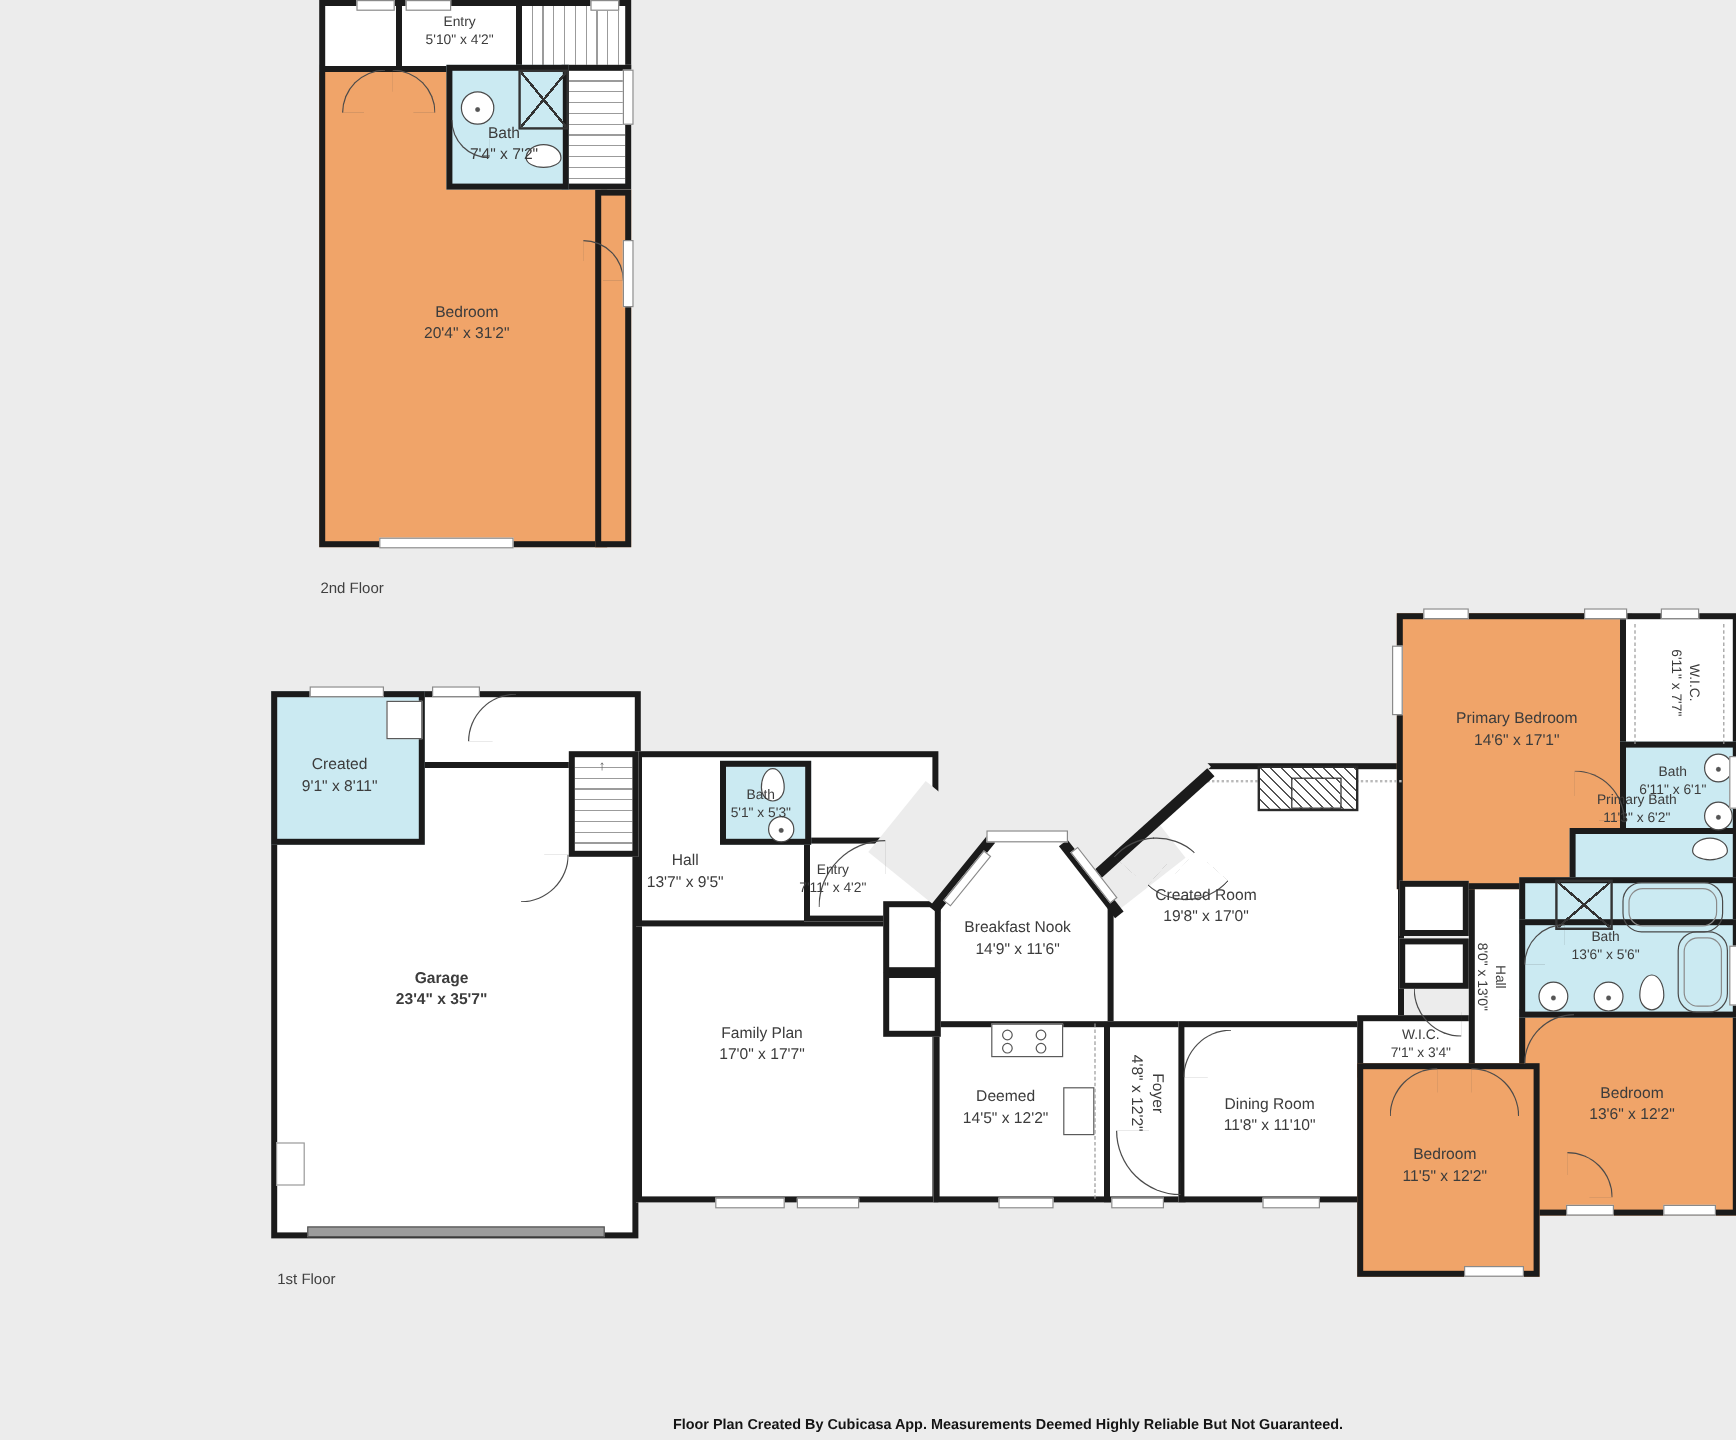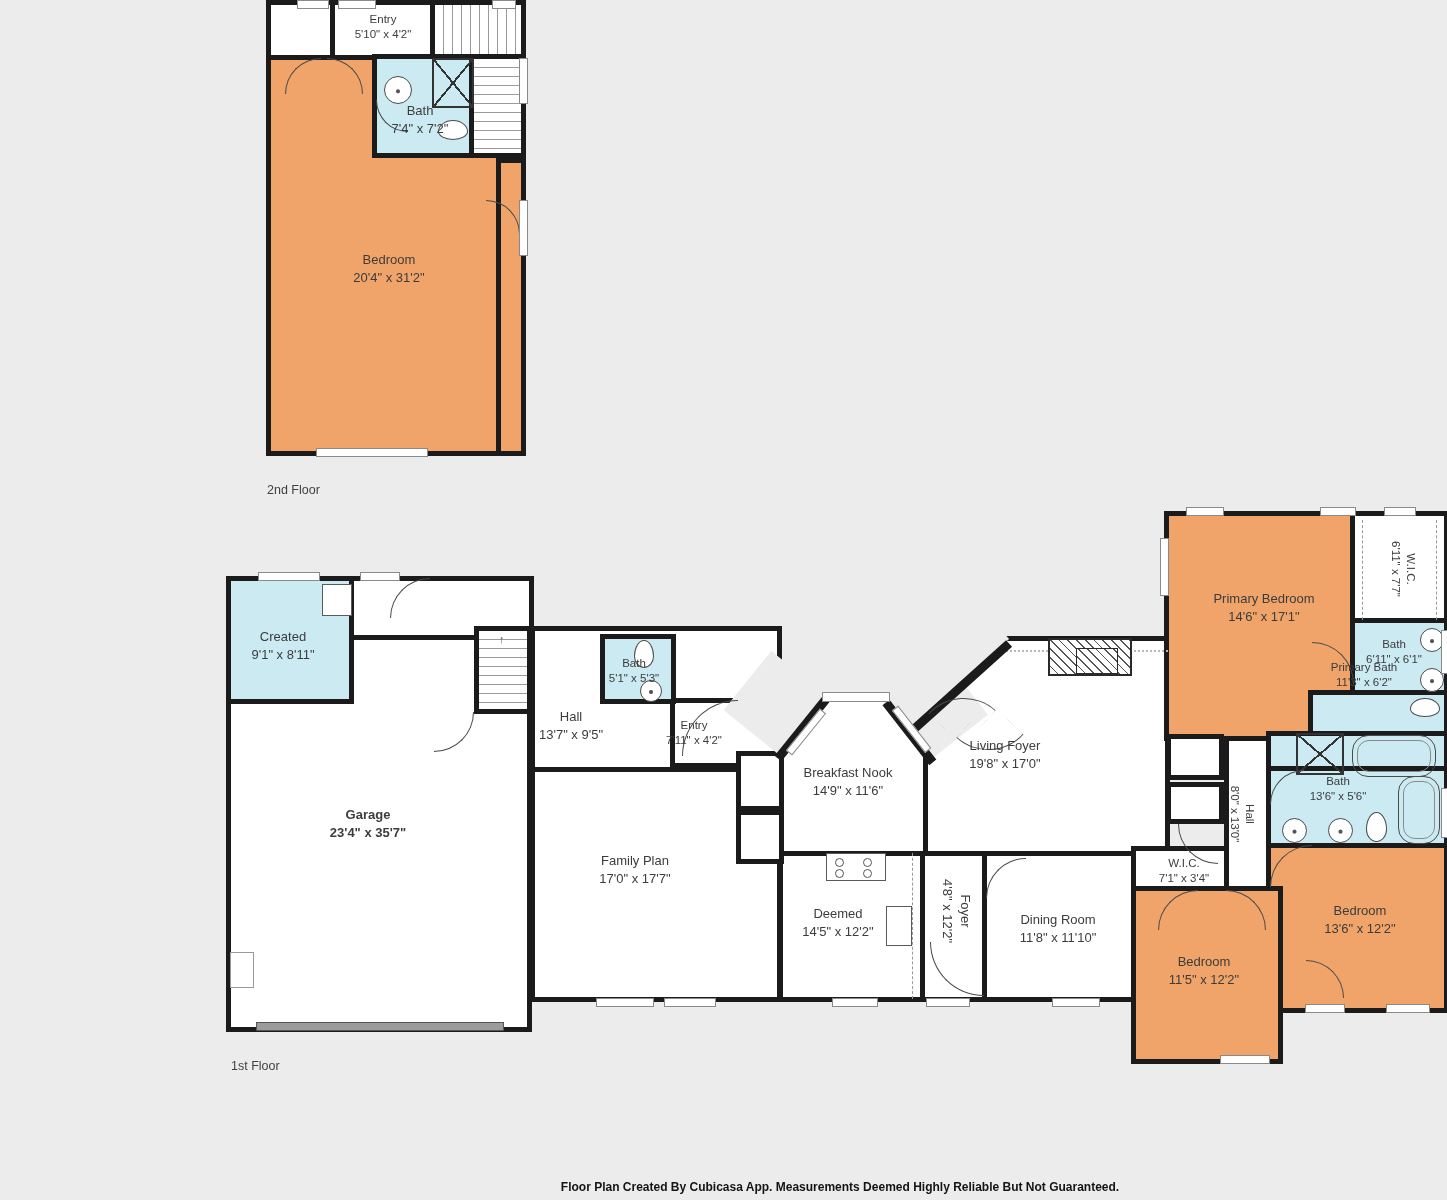--- a/index.html
+++ b/index.html
@@ -220,21 +220,21 @@
     </div>
     <div class="rlabel sm" style="left:694px;top:733px;">
       <div>Entry</div>
       <div>7'11" x 4'2"</div>
     </div>
     <div class="rlabel" style="left:848px;top:782px;">
       <div>Breakfast Nook</div>
       <div>14'9" x 11'6"</div>
     </div>
     <div class="rlabel" style="left:1005px;top:755px;">
-      <div>Living Foyer</div>
+      <div>Created Room</div>
       <div>19'8" x 17'0"</div>
     </div>
     <div class="rlabel" style="left:635px;top:870px;">
       <div>Family Plan</div>
       <div>17'0" x 17'7"</div>
     </div>
     <div class="rlabel" style="left:838px;top:923px;">
       <div>Deemed</div>
       <div>14'5" x 12'2"</div>
     </div>

